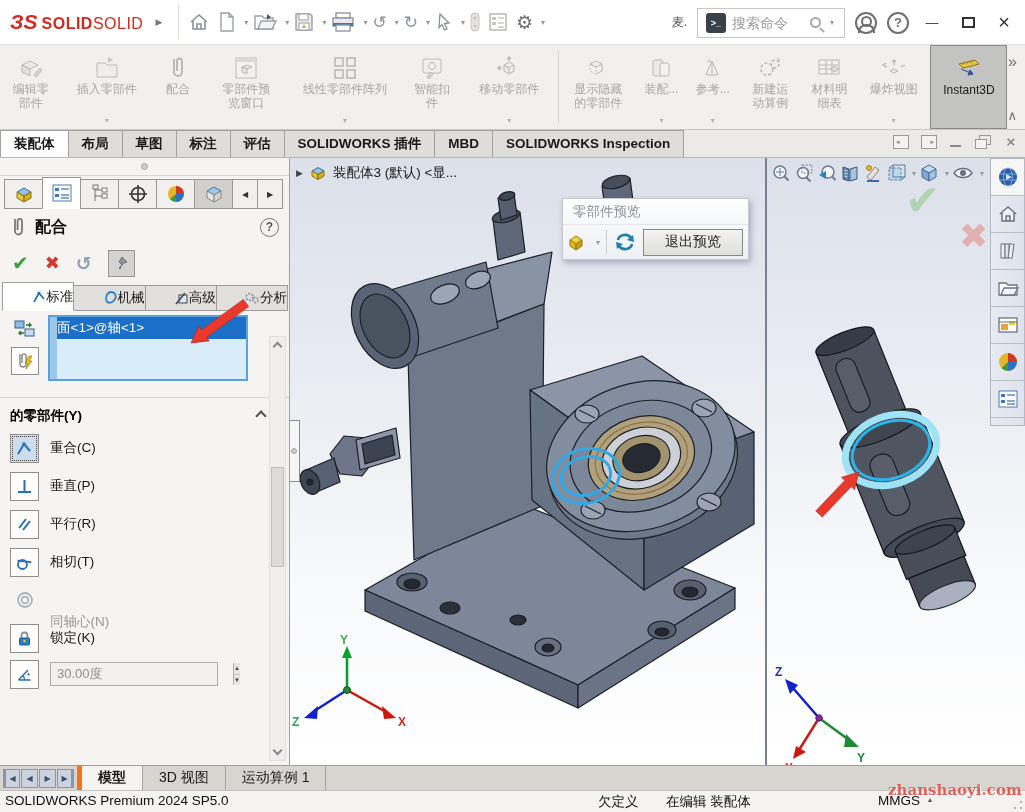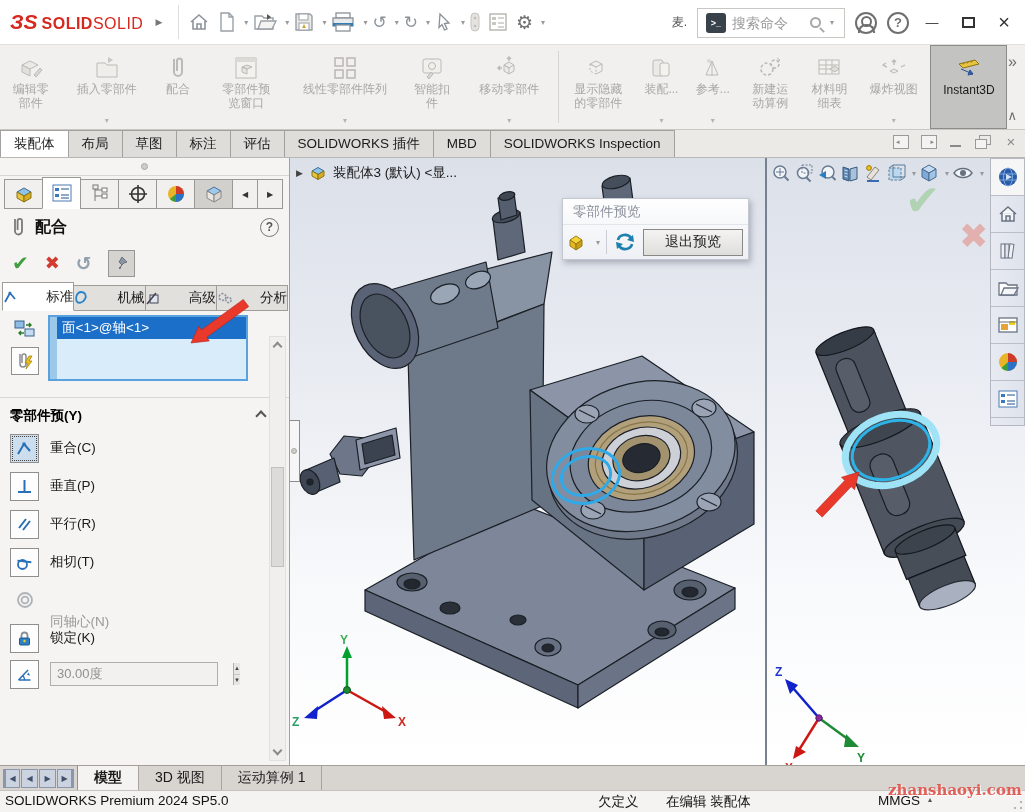--- a/index.html
+++ b/index.html
@@ -54,21 +54,21 @@
   .rb-btn .caret { position:absolute; bottom:4px; left:50%; transform:translateX(-50%); margin:0; color:#b5b4b1;}
   .rb-div { width:1px; background:#d6d4d0; margin:6px 2px; }
   .rb-active { background:#c3c3c1; border:1px solid #8b8b89; color:#222; }
   .rb-active .rb-lab { color:#1a1a1a; }
   .rb-side { margin-left:auto; display:flex; flex-direction:column; justify-content:space-between;
              padding:8px 8px 6px 0; color:#6f6f6f; align-items:flex-end; }
   .rb-side .chev { font-size:13px; color:#6f6f6f; }
 
   
   .cmdtabs { position:absolute; left:0; top:130px; width:1025px; height:28px; background:#eceae7;
-             border-bottom:1px solid #b9b7b3; display:flex; align-items:flex-end; }
+             border-bottom:1px solid #b9b7b3; display:flex; align-items:flex-end;font-weight:bold; }
   .ctab { height:27px; line-height:25px; padding:0 13px; border:1px solid #a3a19d; border-bottom:none;
           background:#dfddd9; font-size:13.5px; color:#1a1a1a; margin-right:-1px; white-space:nowrap; }
   .ctab.active { background:#fff; position:relative; z-index:2; }
   .panectrls { position:absolute; right:6px; top:5px; display:flex; gap:12px; align-items:center; }
   .pc { width:16px; height:14px; border:1px solid #9a9a9a; position:relative; background:#f4f3f1; }
   .pc .arr { position:absolute; top:2px; font-size:7px; color:#8a8a8a; }
   .pc-min { border:none; background:none; width:14px; }
   .pc-min::after { content:""; position:absolute; left:1px; top:10px; width:11px; height:2px; background:#8a8a8a; }
   .pc-rest { border:none; background:none; }
   .pc-rest::before { content:""; position:absolute; left:4px; top:0; width:10px; height:8px; border:1px solid #9a9a9a; }
@@ -94,34 +94,34 @@
   .pm-help { margin-left:auto; width:19px; height:19px; border:1.5px solid #777; border-radius:50%;
              color:#555; font-size:12px; font-weight:bold; display:flex; align-items:center; justify-content:center; }
   .pm-actions { height:36px; display:flex; align-items:center; gap:16px; padding:0 12px; }
   .act-check { color:#3f9e3f; font-size:20px; font-weight:bold; }
   .act-cross { color:#d23b2f; font-size:18px; font-weight:bold; }
   .act-undo { color:#93a0ae; font-size:19px; font-weight:bold; }
   .pinbox { width:27px; height:27px; background:#d5d3d0; border:1px solid #989694;
             display:flex; align-items:center; justify-content:center; }
   .modetabs { height:30px; display:flex; align-items:flex-end; padding:0 2px; }
   .mode { flex:1; height:26px; border:1px solid #9f9d99; background:#e2e0dd; margin-right:-1px;
-          display:flex; align-items:center; justify-content:space-between; font-size:13.5px; color:#1a1a1a; }
+          display:flex; align-items:center; justify-content:flex-end; font-size:13.5px; color:#1a1a1a; }
   .mode.active { background:#fff; height:29px; border-bottom:1px solid #fff; z-index:2; }
   .pm-body { position:relative; }
   .sec-head { display:flex; align-items:center; padding:9px 10px 4px 10px; font-weight:bold; font-size:13.5px; color:#000; }
   .chev-up { width:8px; height:8px; border-left:2px solid #555; border-top:2px solid #555;
              transform:rotate(45deg); margin-left:auto; margin-right:14px; }
   .sel-wrap { display:flex; padding:4px 8px 10px 8px; gap:6px; position:relative; }
   .sel-icons { display:flex; flex-direction:column; gap:8px; align-items:center; width:34px; padding-top:4px; }
   .multibox { width:28px; height:28px; border:1px solid #8f8f8f; background:#fdfdfd;
               display:flex; align-items:center; justify-content:center; }
   .listbox { width:200px; height:66px; background:#d9ecf9; border:2px solid #5aa2dd; display:flex; }
   .liststripe { width:7px; background:#9cc8ea; }
   .listrows { flex:1; }
-  .listrow { height:22px; line-height:22px; background:#1b6fc9; color:#fff; padding-left:5px;
+  .listrow { height:22px; line-height:22px; background:#1b6fc9; color:#fff; 
              font-size:13.5px; white-space:nowrap; }
   .sel-arrow { position:absolute; right:28px; top:-18px; pointer-events:none; }
   .sec-sep { height:1px; background:#d9d7d4; margin:6px 0 0 0; }
   .type-row { display:flex; align-items:center; height:38px; padding-left:10px; gap:11px; }
   .type-ico { width:29px; height:29px; border:1px solid #8f8f8f; background:#fdfdfd;
               display:flex; align-items:center; justify-content:center; }
   .type-ico.sel { background:#ccdded; outline:1px dotted #444; outline-offset:-3px; }
   .type-ico.noborder { border:none; background:transparent; }
   .type-lab { font-size:13.5px; color:#1a1a1a; }
   .type-lab.dis { color:#9a9a9a;margin-top:44px; }
@@ -174,21 +174,21 @@
   .tp-cell.active { background:#f6f6f6; }
 
   
   .docbar { position:absolute; left:0; top:765px; width:1025px; height:25px; background:#d8d5d1;
             border-top:1px solid #a39f9b; display:flex; align-items:stretch; }
   .navgrp { display:flex; align-items:center; gap:1px; padding:2px 3px; }
   .navbtn { width:17px; height:19px; background:#cbd2e0; border:1px solid #8b96ad; color:#41506b;
             font-size:8px; display:flex; align-items:center; justify-content:center; }
   .dtab { padding:0 16px; display:flex; align-items:center; font-size:14px; color:#1a1a1a;
           border-right:1px solid #a8a5a1; background:#d8d5d1; white-space:nowrap; }
-  .dtab.active { background:#f4f3f1; border-left:1px solid #f97316; font-weight:bold; }
+  .dtab.active { background:#f4f3f1; border-left:5px solid #f97316; font-weight:bold; }
 
   
   .statusbar { position:absolute; left:0; top:790px; width:1025px; height:22px; background:#f4f3f2;
                border-top:1px solid #c5c3c0; font-size:13.5px; color:#111; }
   .sb-version { position:absolute; left:5px; top:2px; }
   .sb-state { position:absolute; left:598px; top:2px; }
   .sb-edit { position:absolute; left:666px; top:2px; }
   .sb-units { position:absolute; left:878px; top:2px; }
   .sb-caret { position:absolute; left:928px; top:4px; font-size:8px; color:#555; }
   .sb-grip { position:absolute; right:2px; bottom:2px; width:10px; height:10px;
@@ -593,21 +593,21 @@
               <div class="listrow">面&lt;1&gt;@轴&lt;1&gt;</div>
             </div>
           </div>
           <svg class="sel-arrow" width="220" height="70" viewBox="0 0 220 70">
             <polygon points="207.7,13.6 165.7,44.2 168.3,47.9 150,50 157.7,33.3 160.3,37 202.3,6.4" fill="#e8392b" stroke="#b8241a" stroke-width="0.6"></polygon>
           </svg>
         </div>
 
         <div class="sec-sep"></div>
         <div class="sec-head">
-          <span>零部件预(Y)</span>
+          <span>的零部件(Y)</span>
           <span class="chev-up"></span>
         </div>
 
         <div class="type-row">
           <span class="type-ico sel">
             <svg width="17" height="17" viewBox="0 0 17 17">
                 <path d="M2 14 L8 4 M8 4 L14 11" stroke="#2a70b8" stroke-width="2" fill="none"></path>
                 <rect x="6.5" y="2.5" width="3" height="3" fill="#2a70b8"></rect>
               </svg>
           </span>

